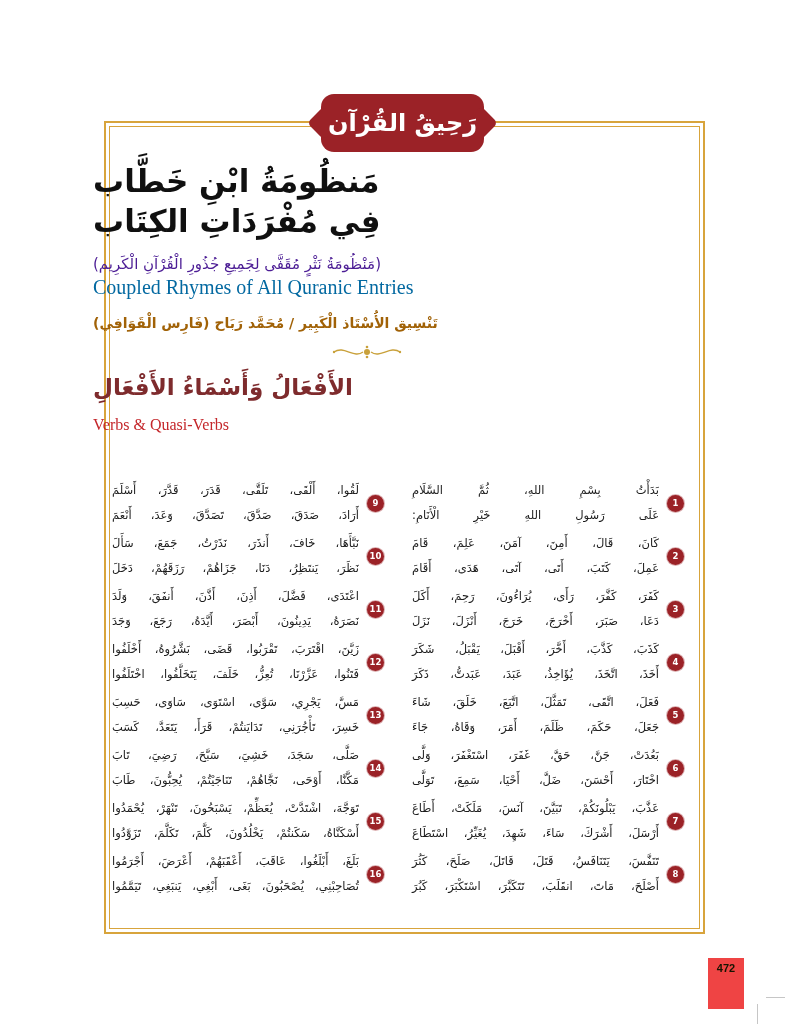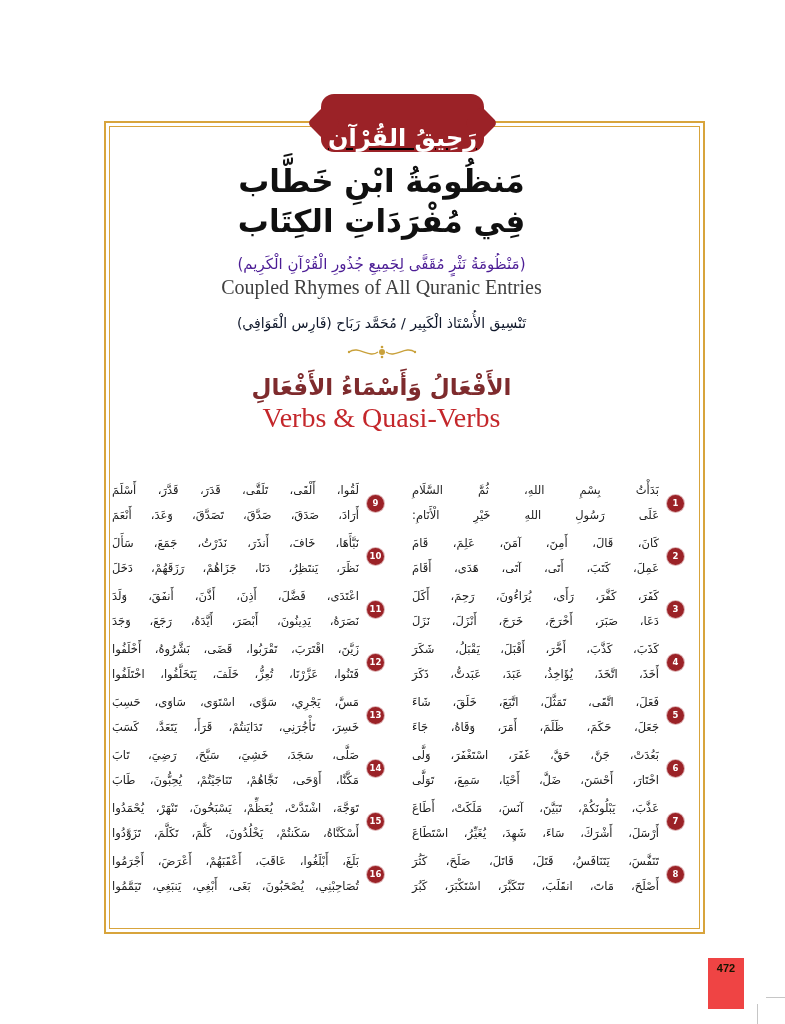--- a/index.html
+++ b/index.html
@@ -3,34 +3,34 @@
 <meta charset="utf-8">
 <style>
   * { margin:0; padding:0; box-sizing:border-box; }
   html,body { width:785px; height:1024px; }
   body { background:#ffffff; font-family:"DejaVu Sans",sans-serif; position:relative; overflow:hidden; }
 
   .page-frame { position:absolute; left:104px; top:121px; width:601px; height:813px; border:2px solid #d8a43c; }
   .page-frame::before { content:""; position:absolute; inset:3px; border:1px solid #d8a43c; }
 
   .banner { position:absolute; left:321px; top:94px; width:163px; height:58px; background:#9b2227;
-            border-radius:13px; display:flex; align-items:flex-end; justify-content:center; z-index:5;text-decoration:underline; }
+            border-radius:13px; display:flex; align-items:center; justify-content:center; z-index:5; }
   .banner::before,.banner::after { content:""; position:absolute; top:50%; width:24px; height:24px;
             background:#9b2227; transform:translateY(-50%) rotate(45deg); border-radius:5px; z-index:-1; }
   .banner::before { left:-9px; } .banner::after { right:-9px; }
   .banner-title { color:#ffffff; font-size:24px; font-weight:bold; direction:rtl; white-space:nowrap; }
 
-  .content { position:absolute; left:108px; top:121px; width:547px; text-align:center; }
+  .content { position:absolute; left:93px; top:121px; width:547px; text-align:left; }
   .callig { margin-top:40px; font-size:31px; font-weight:bold; color:#101010; line-height:1.3; direction:rtl; }
   .subtitle-ar { margin-top:13px; font-size:15px; color:#4c1d95; direction:rtl; }
-  .subtitle-en { margin-top:3px; font-size:20px; font-family:"Liberation Serif",serif; color:#404040; }
-  .credits { margin-top:13px; color:#0f172a; font-weight:normal; font-size:14px; line-height:1.6; direction:rtl; }
+  .subtitle-en { margin-top:3px; font-size:20px; font-family:"Liberation Serif",serif; color:#0369a1; }
+  .credits { margin-top:13px; color:#a16207; font-weight:bold; font-size:14px; line-height:1.6; direction:rtl; }
   .ornament-wrap { margin-top:9px; height:18px; display:flex; align-items:center; justify-content:center; }
   .section-ar { margin-top:13px; font-size:23px; font-weight:bold; color:#7e2b2d; direction:rtl; }
-  .section-en { margin-top:2px; font-family:"Liberation Serif",serif; font-size:28px; color:#c4272b; }
+  .section-en { margin-top:16px; font-family:"Liberation Serif",serif; font-size:16px; color:#c4272b; }
 
   .col { position:absolute; top:478px; width:272px; }
   .col-right { left:412px; }
   .col-left  { left:112px; }
   .entry { direction:rtl; display:flex; align-items:center; column-gap:8px; height:50px; margin-bottom:3px; }
   .badge { flex:0 0 17px; width:17px; height:17px; border-radius:50%; background:#9b2227; color:#fff;
            font-size:8.5px; font-weight:bold; display:flex; align-items:center; justify-content:center;
            box-shadow:0 0 0 1px rgba(155,34,39,.35); }
   .lines { flex:1; min-width:0; }
   .vline { display:flex; justify-content:space-between; font-size:11.5px; line-height:25px;

